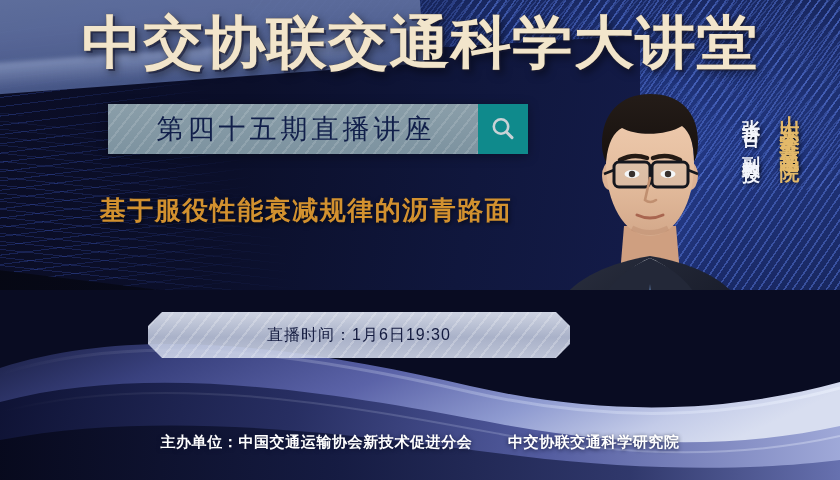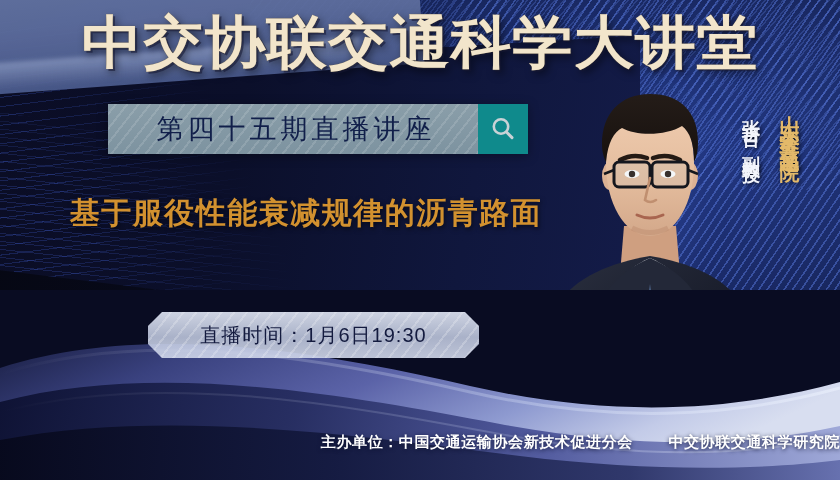--- a/index.html
+++ b/index.html
@@ -152,35 +152,35 @@
     background:#0f8a8c;
     display:flex;align-items:center;justify-content:center;
   }
   .episode-search svg{display:block;}
 
   
   .lecture-title{
     position:absolute;left:26px;top:192px;width:560px;
     text-align:center;
     color:#d2912f;
-    font-size:30px;
+    font-size:26px;
     line-height:1.42;
     font-weight:bold;
     letter-spacing:1.5px;
     text-shadow:1px 2px 5px rgba(0,0,0,.6);
   }
   .lecture-title .ln2{ letter-spacing:2px; }
 
   
   .time-pill{
     position:absolute;left:148px;top:312px;
-    width:331px;height:46px;
+    width:422px;height:46px;
     display:flex;align-items:center;justify-content:center;
     color:#141b3f;
-    font-size:20px;
+    font-size:16px;
     font-weight:500;
     letter-spacing:1px;
     background:
       repeating-linear-gradient(-52deg, rgba(255,255,255,.22) 0 2px, rgba(255,255,255,0) 2px 10px),
       linear-gradient(180deg, rgba(222,228,242,.92) 0%, rgba(196,205,228,.86) 55%, rgba(208,215,234,.90) 100%);
     clip-path:polygon(14px 0, calc(100% - 14px) 0, 100% 14px, 100% calc(100% - 14px), calc(100% - 14px) 100%, 14px 100%, 0 calc(100% - 14px), 0 14px);
     box-shadow:0 3px 14px rgba(0,0,0,.4);
   }
 
   
@@ -209,21 +209,21 @@
   
   .portrait{
     position:absolute;left:540px;top:78px;width:220px;height:330px;
     overflow:hidden;
   }
   .portrait svg{display:block;}
 
   
   .footer{
     position:absolute;left:0;right:0;bottom:28px;
-    text-align:right;
+    text-align:center;
     color:#ffffff;
     font-size:15px;
     font-weight:bold;
     letter-spacing:.6px;
     text-shadow:0 1px 4px rgba(10,15,45,.85);
   }
   .footer .gap{display:inline-block;width:26px;}
 </style>
 </head>
 <body>

